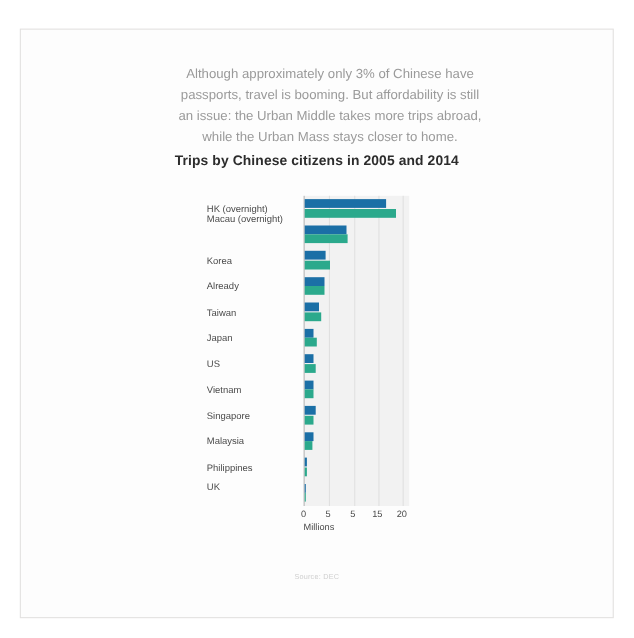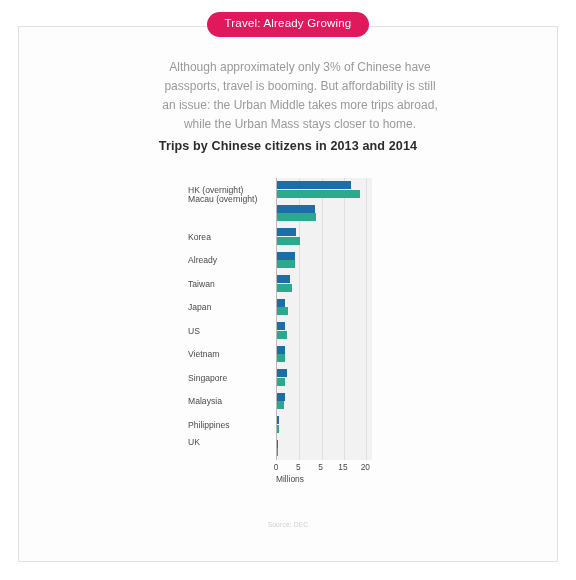--- a/index.html
+++ b/index.html
@@ -156,27 +156,24 @@
     letter-spacing: .2px;
   }
 </style>
 </head>
 <body>
 
 <div id="page">
 
   <div id="frame"></div>
 
-  <div id="pill-wrap">
-    <span id="pill">Travel: Already Growing</span>
-  </div>
 
   <div id="intro">Although approximately only 3% of Chinese have passports, travel is booming. But affordability is still an issue: the Urban Middle takes more trips abroad, while the Urban Mass stays closer to home.</div>
 
-  <div id="chart-title">Trips by Chinese citizens in 2013 and 2014</div>
+  <div id="chart-title">Trips by Chinese citizens in 2005 and 2014</div>
 
   <div id="plot-wrap">
     <div id="cat-col">
         <div class="cat-label" style="top: 6.75px;">HK (overnight)</div>
         <div class="cat-label" style="top: 16px;">Macau (overnight)</div>
         <div class="cat-label" style="top: 53.75px;">Korea</div>
         <div class="cat-label" style="top: 77.25px;">Already</div>
         <div class="cat-label" style="top: 100.75px;">Taiwan</div>
         <div class="cat-label" style="top: 124.25px;">Japan</div>
         <div class="cat-label" style="top: 147.75px;">US</div>

